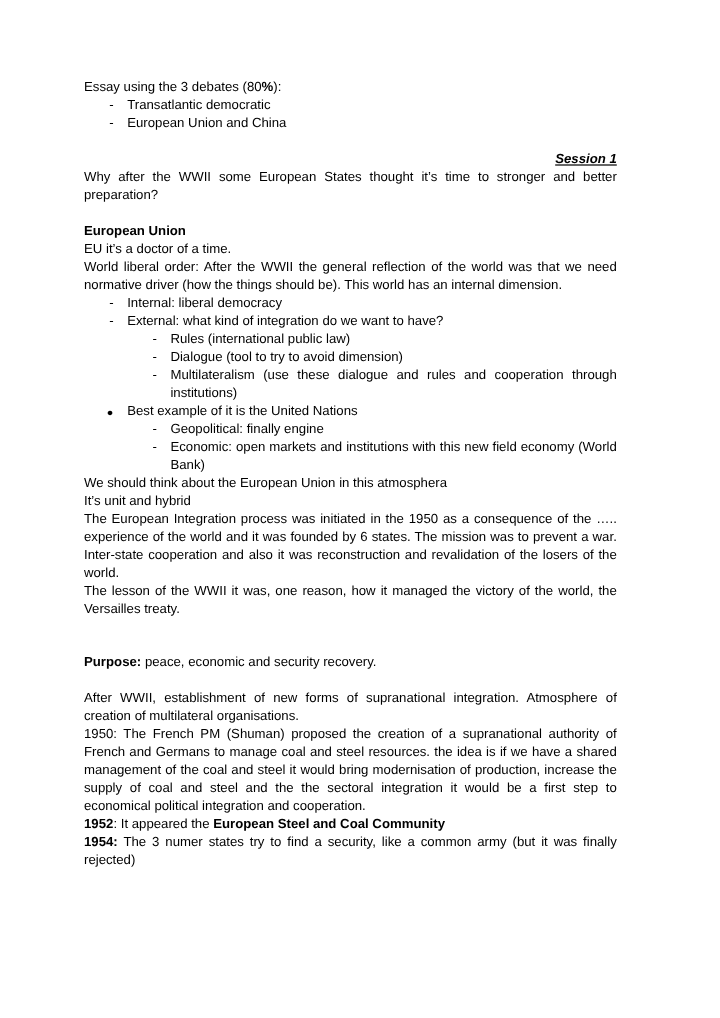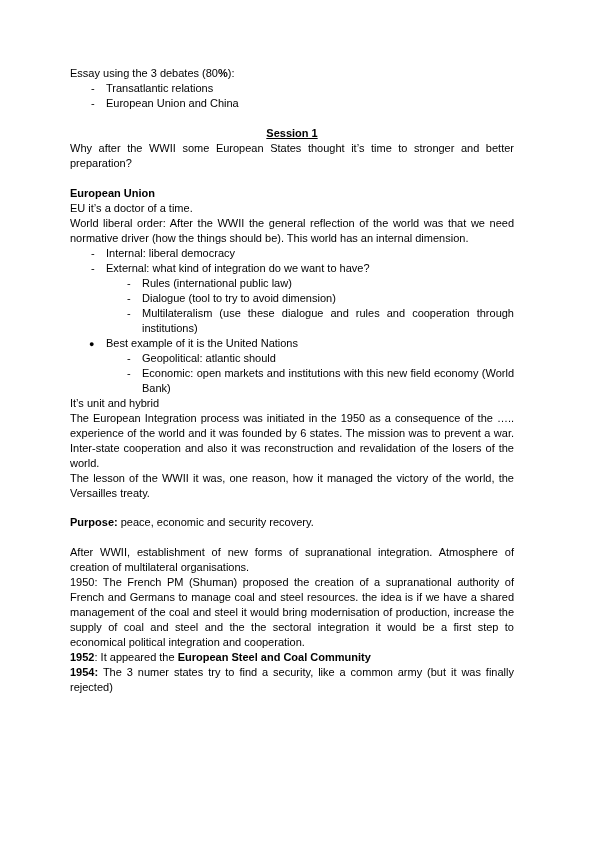--- a/index.html
+++ b/index.html
@@ -19,25 +19,25 @@
     height: 848px;
     padding: 66px 70px 30px 70px;
     font-size: 11px;
     line-height: 15px;
     overflow: hidden;
   }
   .para {
     margin: 0;
     text-align: justify;
   }
-  .center { text-align: center; }
+  .center { text-align: right; font-style: italic; }
   .bold { font-weight: bold; }
   .underline { text-decoration: underline; }
   .gap1 { margin-top: 15px; }
-  .gap2 { margin-top: 14px; }
+  .gap2 { margin-top: 29px; }
   .li {
     position: relative;
     margin: 0;
     text-align: justify;
   }
   .lvl1 { padding-left: 36px; }
   .lvl2 { padding-left: 72px; }
   .lvl1.dash::before {
     content: "-";
     position: absolute;
@@ -58,40 +58,41 @@
     font-size: 9px;
   }
 </style>
 </head>
 <body>
 
 <div class="page">
 
   <p class="para"><span>Essay using the 3 debates (80</span><span class="bold">%</span><span>):</span></p>
 
-  <div class="li lvl1 dash">Transatlantic relations</div>
+  <div class="li lvl1 dash">Transatlantic democratic</div>
   <div class="li lvl1 dash">European Union and China</div>
 
   <p class="para center gap1"><span class="bold underline">Session 1</span></p>
 
   <p class="para">Why after the WWII some European States thought it’s time to stronger and better preparation?</p>
 
   <p class="para bold gap1">European Union</p>
   <p class="para">EU it’s a doctor of a time.</p>
   <p class="para">World liberal order: After the WWII the general reflection of the world was that we need normative driver (how the things should be). This world has an internal dimension.</p>
 
   <div class="li lvl1 dash">Internal: liberal democracy</div>
   <div class="li lvl1 dash">External: what kind of integration do we want to have?</div>
   <div class="li lvl2 dash">Rules (international public law)</div>
   <div class="li lvl2 dash">Dialogue (tool to try to avoid dimension)</div>
   <div class="li lvl2 dash">Multilateralism (use these dialogue and rules and cooperation through institutions)</div>
   <div class="li lvl1 disc">Best example of it is the United Nations</div>
-  <div class="li lvl2 dash">Geopolitical: atlantic should</div>
+  <div class="li lvl2 dash">Geopolitical: finally engine</div>
   <div class="li lvl2 dash">Economic: open markets and institutions with this new field economy (World Bank)</div>
 
+  <p class="para">We should think about the European Union in this atmosphera</p>
 
   <p class="para">It’s unit and hybrid</p>
   <p class="para">The European Integration process was initiated in the 1950 as a consequence of the ….. experience of the world and it was founded by 6 states. The mission was to prevent a war. Inter-state cooperation and also it was reconstruction and revalidation of the losers of the world.</p>
   <p class="para">The lesson of the WWII it was, one reason, how it managed the victory of the world, the Versailles treaty.</p>
 
   <p class="para gap2"><span class="bold">Purpose:</span> <span>peace, economic and security recovery.</span></p>
 
   <p class="para gap1">After WWII, establishment of new forms of supranational integration. Atmosphere of creation of multilateral organisations.</p>
   <p class="para">1950: The French PM (Shuman) proposed the creation of a supranational authority of French and Germans to manage coal and steel resources. the idea is if we have a shared management of the coal and steel it would bring modernisation of production, increase the supply of coal and steel and the the sectoral integration it would be a first step to economical political integration and cooperation.</p>
 

